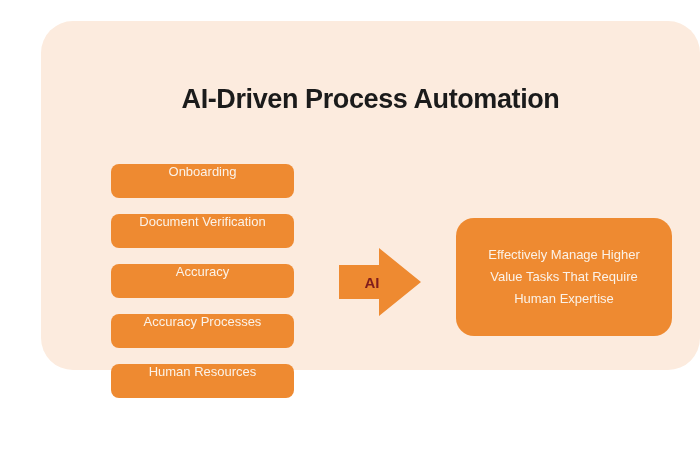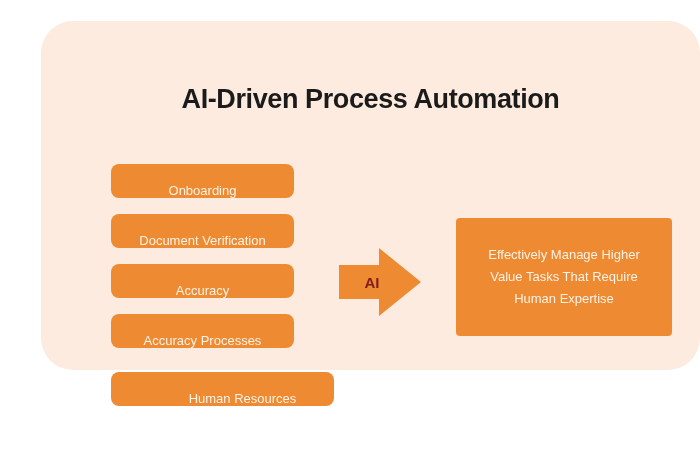--- a/index.html
+++ b/index.html
@@ -38,30 +38,30 @@
     margin: 0;
   }
   .pill {
     position: absolute;
     left: 70px;
     width: 183px;
     height: 34px;
     background: #EE8A31;
     border-radius: 8px;
     display: flex;
-    align-items: flex-end;
+    align-items: flex-start;
     justify-content: center;
     color: #FBF2E8;
     font-size: 13px;
   }
   .pill-0 { top: 143px; }
   .pill-1 { top: 193px; }
   .pill-2 { top: 243px; }
   .pill-3 { top: 293px; }
-  .pill-4 { top: 351px; padding-left: 40px; }
+  .pill-4 { top: 343px; }
   .arrow-svg {
     position: absolute;
     left: 296px;
     top: 225px;
     width: 90px;
     height: 72px;
   }
   .arrow-shape { fill: #EE8A31; }
   .arrow-label {
     position: absolute;
@@ -76,21 +76,21 @@
     font-size: 15px;
     font-weight: 700;
   }
   .outcome-box {
     position: absolute;
     left: 415px;
     top: 197px;
     width: 216px;
     height: 118px;
     background: #EE8A31;
-    border-radius: 4px;
+    border-radius: 18px;
     display: flex;
     align-items: center;
     justify-content: center;
     text-align: center;
     color: #FBF2E8;
     font-size: 13px;
     line-height: 22px;
     padding: 0 18px;
     box-sizing: border-box;
   }

